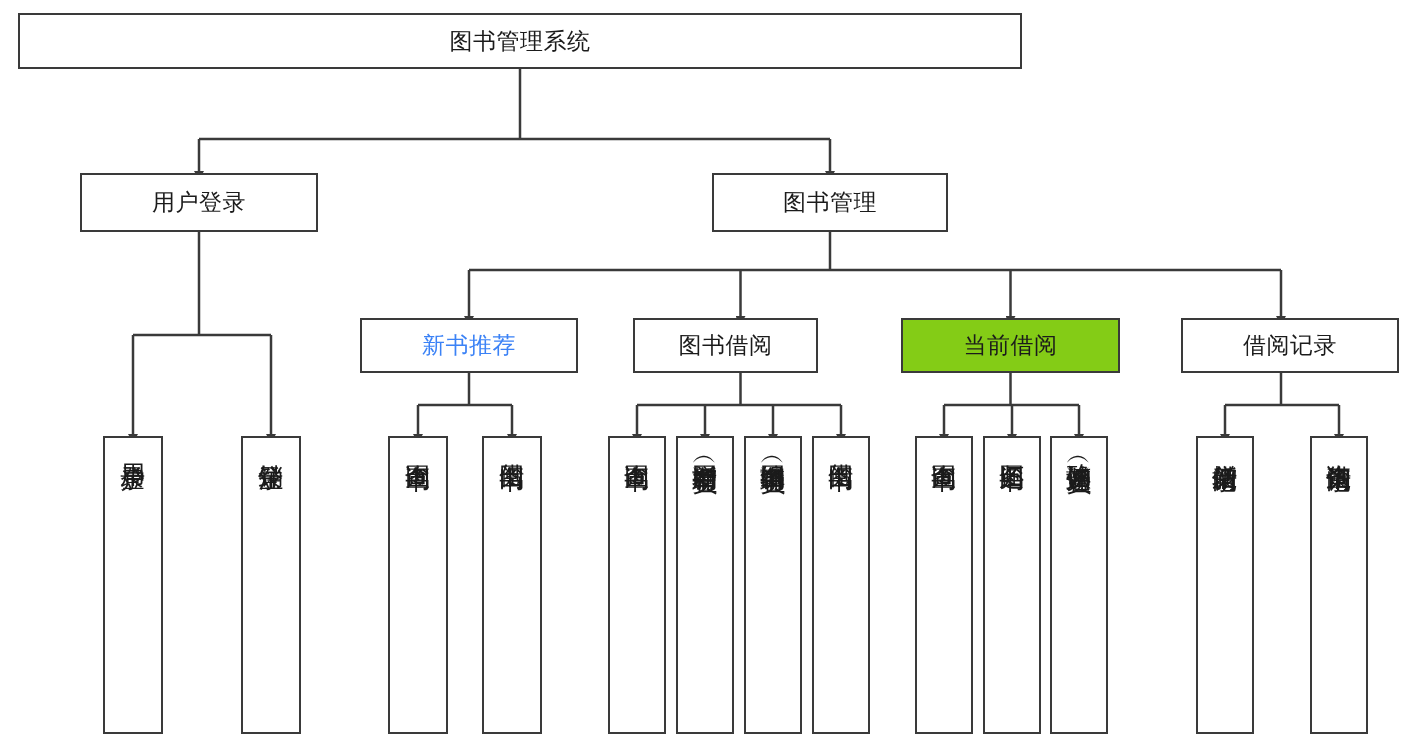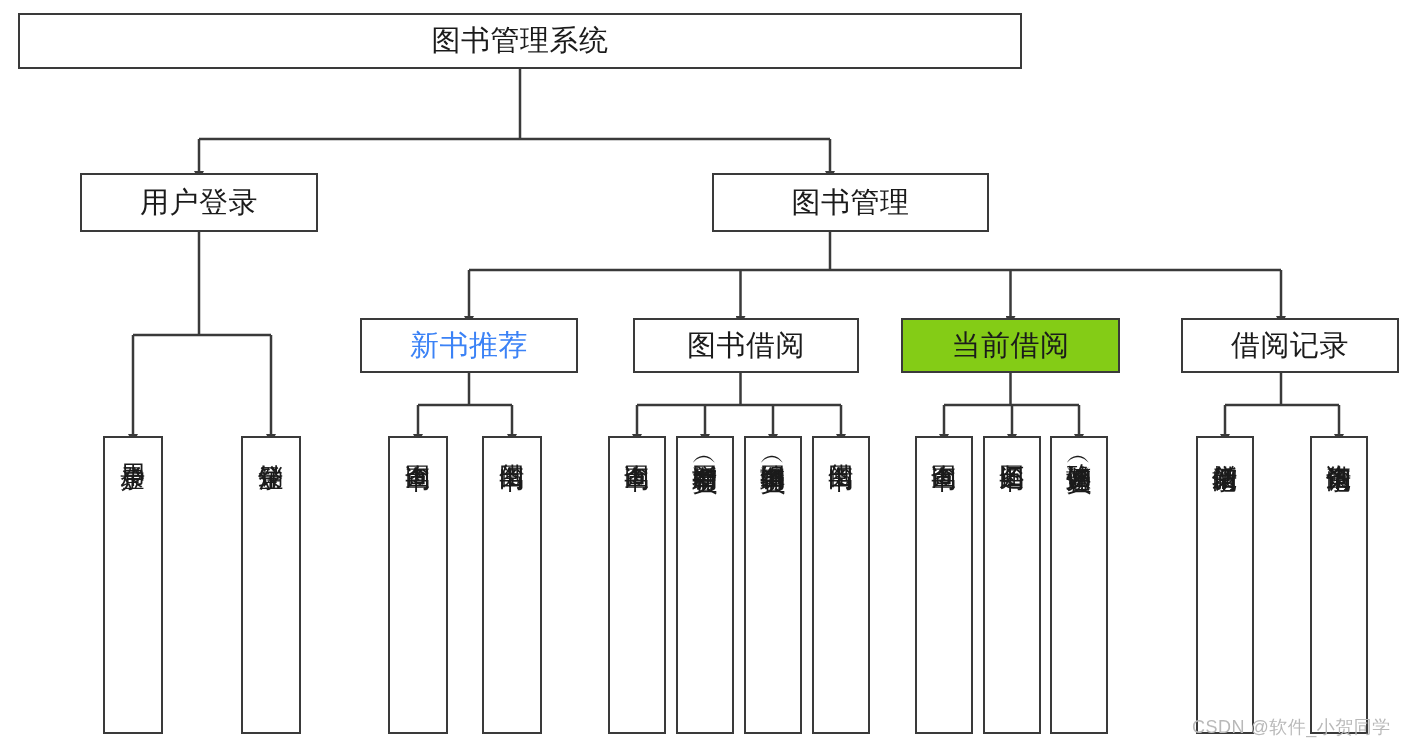--- a/index.html
+++ b/index.html
@@ -36,21 +36,21 @@
     color: #1b1b1b;
   }
   .node .label {
     display: block;
     text-align: center;
     line-height: 1.14;
     letter-spacing: 0.5px;
   }
   .node.horiz .label {
     writing-mode: horizontal-tb;
-    font-size: 29px;
+    font-size: 23px;
   }
   .node.vert {
     align-items: flex-start;
     justify-content: center;
     padding-top: 6px;
   }
   .node.vert .label {
     writing-mode: vertical-rl;
     text-orientation: upright;
     font-size: 25px;
@@ -112,27 +112,27 @@
         <line x1="1339" y1="405" x2="1339" y2="435" stroke="#3a3a3a" stroke-width="2.5" marker-end="url(#arrow)"></line>
       </g>
   </svg>
   <div id="node-layer">
       <div class="node horiz" style="left: 18px; top: 13px; width: 1004px; height: 56px; border-color: rgb(58, 58, 58); background: rgb(255, 255, 255); color: rgb(27, 27, 27);">
         <span class="label">图书管理系统</span>
       </div>
       <div class="node horiz" style="left: 80px; top: 173px; width: 238px; height: 59px; border-color: rgb(58, 58, 58); background: rgb(255, 255, 255); color: rgb(27, 27, 27);">
         <span class="label">用户登录</span>
       </div>
-      <div class="node horiz" style="left: 712px; top: 173px; width: 277px; height: 59px; border-color: rgb(58, 58, 58); background: rgb(255, 255, 255); color: rgb(27, 27, 27);">
+      <div class="node horiz" style="left: 712px; top: 173px; width: 236px; height: 59px; border-color: rgb(58, 58, 58); background: rgb(255, 255, 255); color: rgb(27, 27, 27);">
         <span class="label">图书管理</span>
       </div>
       <div class="node horiz" style="left: 360px; top: 318px; width: 218px; height: 55px; border-color: rgb(58, 58, 58); background: rgb(255, 255, 255); color: #3b82f6;">
         <span class="label">新书推荐</span>
       </div>
-      <div class="node horiz" style="left: 633px; top: 318px; width: 226px; height: 55px; border-color: rgb(58, 58, 58); background: rgb(255, 255, 255); color: rgb(27, 27, 27);">
+      <div class="node horiz" style="left: 633px; top: 318px; width: 185px; height: 55px; border-color: rgb(58, 58, 58); background: rgb(255, 255, 255); color: rgb(27, 27, 27);">
         <span class="label">图书借阅</span>
       </div>
       <div class="node horiz" style="left: 901px; top: 318px; width: 219px; height: 55px; border-color: rgb(58, 58, 58); background: #84cc16; color: rgb(27, 27, 27);">
         <span class="label">当前借阅</span>
       </div>
       <div class="node horiz" style="left: 1172px; top: 318px; width: 218px; height: 55px; border-color: rgb(58, 58, 58); background: rgb(255, 255, 255); color: rgb(27, 27, 27); margin-left: 9px;">
         <span class="label">借阅记录</span>
       </div>
       <div class="node vert" style="left: 103px; top: 436px; width: 60px; height: 298px; border-color: rgb(58, 58, 58); background: rgb(255, 255, 255); color: rgb(27, 27, 27);">
         <span class="label">用户登录</span>
@@ -167,14 +167,13 @@
       <div class="node vert" style="left: 1050px; top: 436px; width: 58px; height: 298px; border-color: rgb(58, 58, 58); background: rgb(255, 255, 255); color: rgb(27, 27, 27);">
         <span class="label">确认归还（管理员）</span>
       </div>
       <div class="node vert" style="left: 1196px; top: 436px; width: 58px; height: 298px; border-color: rgb(58, 58, 58); background: rgb(255, 255, 255); color: rgb(27, 27, 27);">
         <span class="label">新增借阅记录</span>
       </div>
       <div class="node vert" style="left: 1310px; top: 436px; width: 58px; height: 298px; border-color: rgb(58, 58, 58); background: rgb(255, 255, 255); color: rgb(27, 27, 27);">
         <span class="label">查询借阅记录</span>
       </div>
     </div>
-  <div class="watermark" style="left: 1192px; top: 715px; color: rgb(185, 185, 185);">CSDN @软件_小贺同学</div>
 </div>
 
 </body></html>

